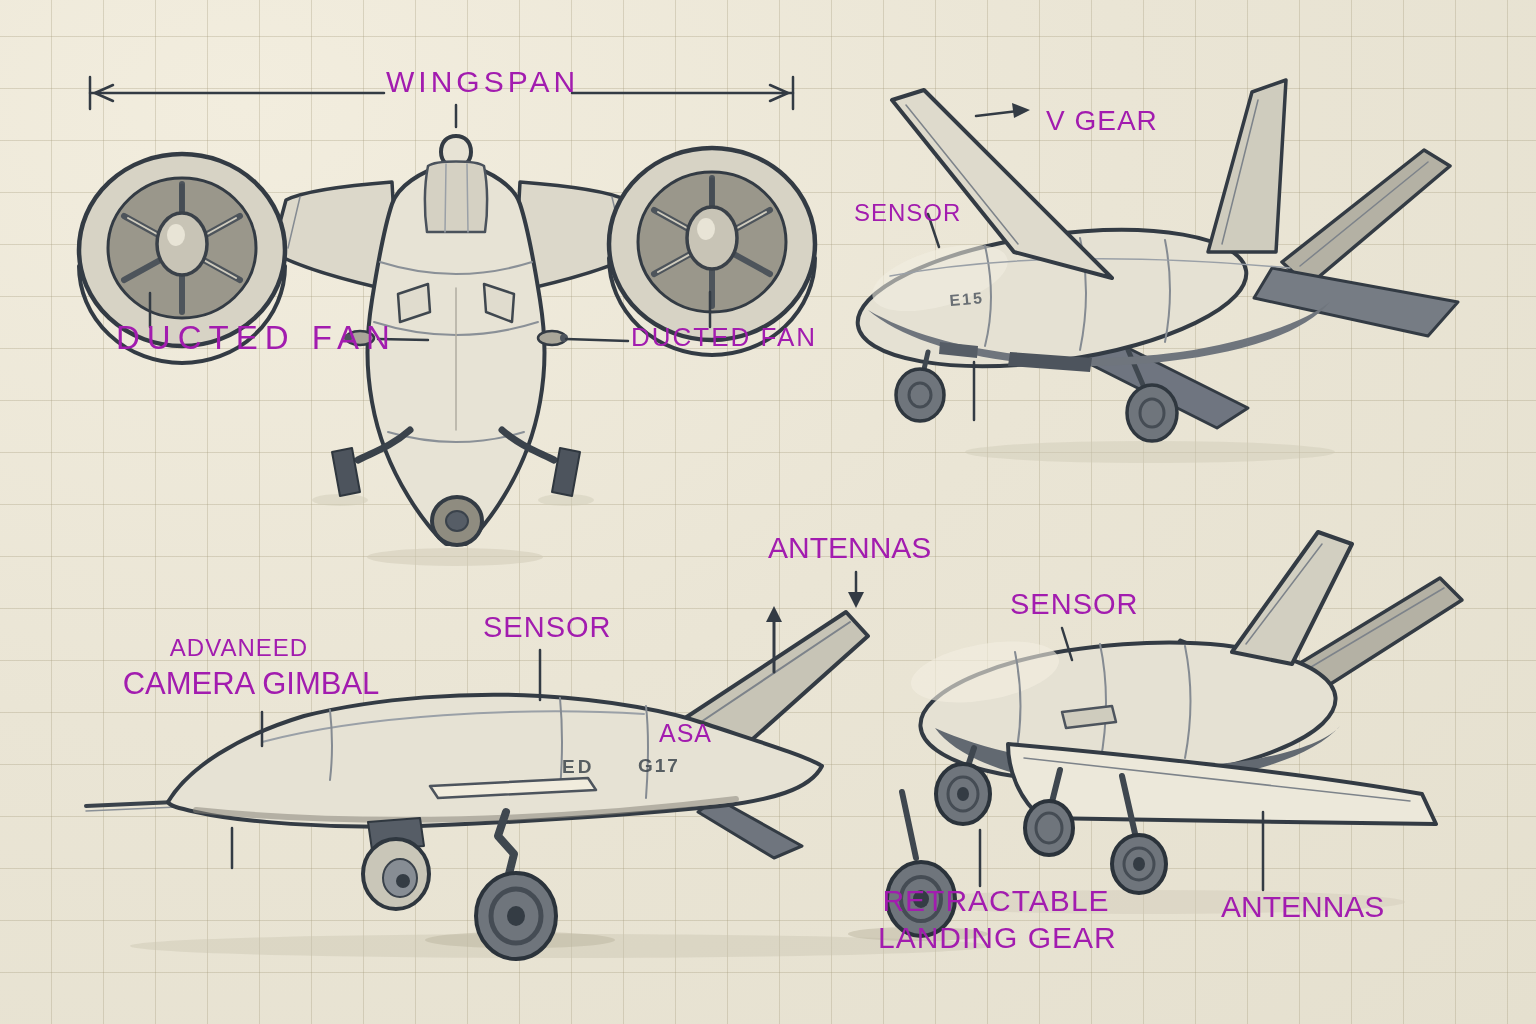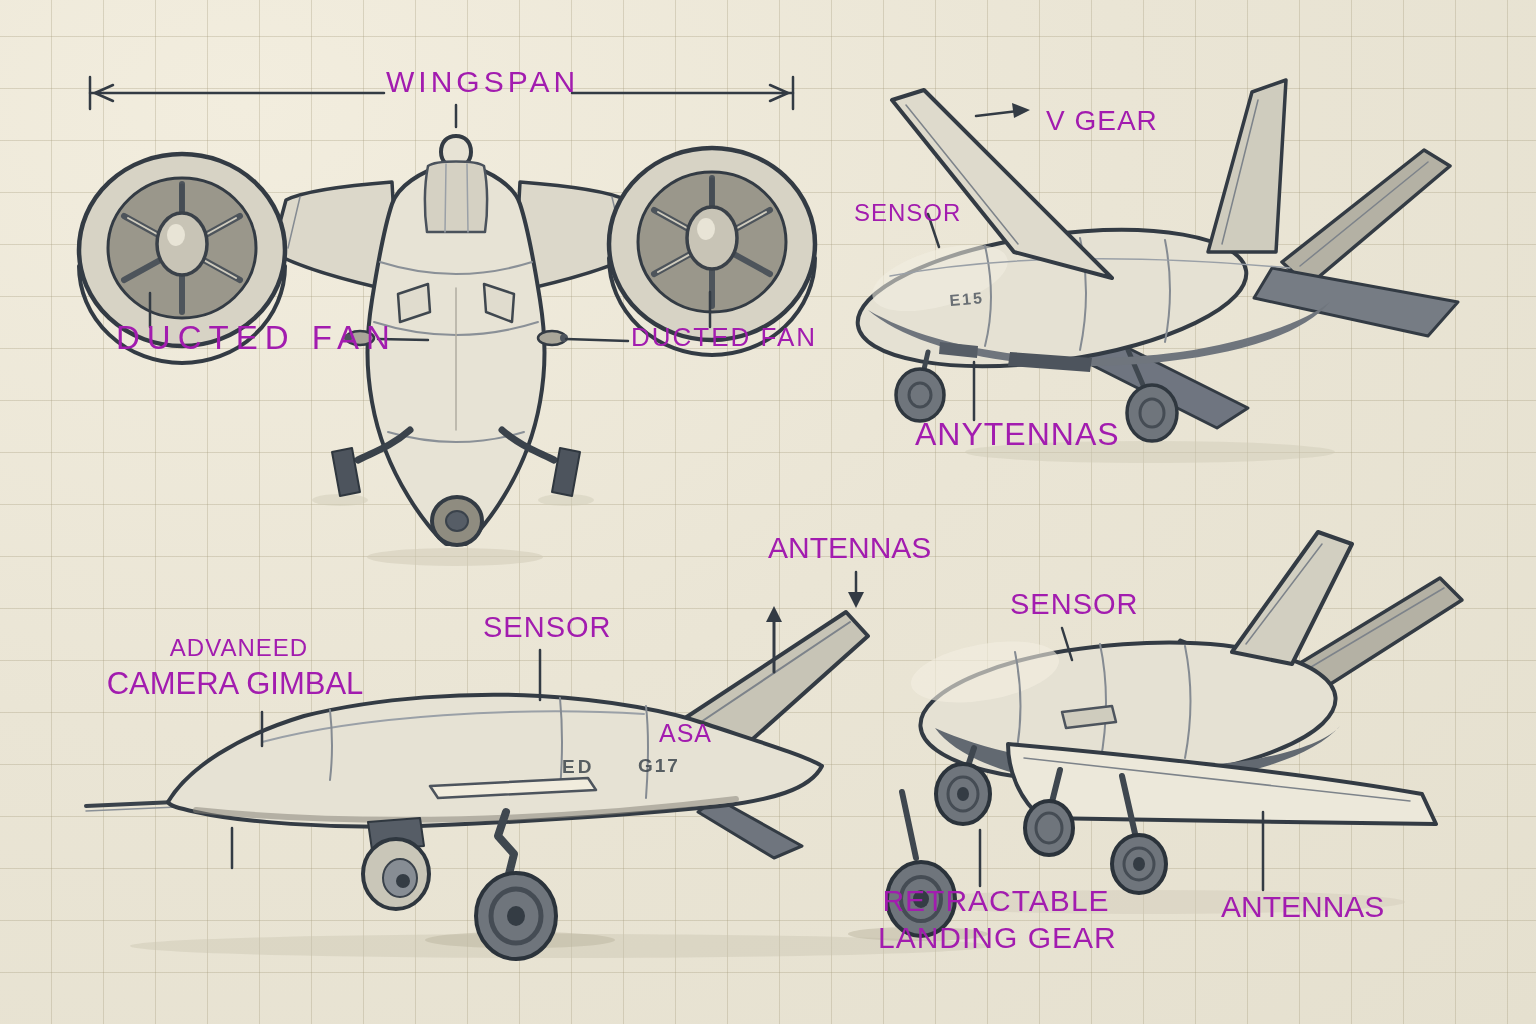--- a/index.html
+++ b/index.html
@@ -263,24 +263,23 @@
   <div class="lbl ctr" style="left:386px;top:67px;width:188px;font-size:30px;letter-spacing:4px;">WINGSPAN</div>
 
   <div class="lbl" style="left:116px;top:321px;font-size:33px;letter-spacing:7px;">DUCTED FAN</div>
 
   <div class="lbl" style="left:631px;top:324px;font-size:26px;letter-spacing:2px;">DUCTED FAN</div>
 
   <div class="lbl" style="left:1046px;top:107px;font-size:28px;letter-spacing:1px;">V GEAR</div>
 
   <div class="lbl" style="left:854px;top:201px;font-size:24px;letter-spacing:1px;">SENSOR</div>
 
-  <div class="lbl" style="left:915px;top:418px;font-size:32px;letter-spacing:1px;">ANYTENNAS</div>
 
   <div class="lbl ctr" style="left:106px;top:636px;width:266px;font-size:24px;letter-spacing:1px;">ADVANEED</div>
-  <div class="lbl ctr" style="left:102px;top:668px;width:266px;font-size:31px;letter-spacing:0px;">CAMERA GIMBAL</div>
+  <div class="lbl ctr" style="left:118px;top:668px;width:266px;font-size:31px;letter-spacing:0px;">CAMERA GIMBAL</div>
 
   <div class="lbl" style="left:483px;top:613px;font-size:29px;letter-spacing:1px;">SENSOR</div>
 
   <div class="lbl" style="left:768px;top:533px;font-size:30px;letter-spacing:0px;">ANTENNAS</div>
 
   <div class="lbl" style="left:659px;top:683px;font-size:25px;letter-spacing:1px;margin-top:38px;">ASA</div>
 
   <div class="lbl" style="left:1010px;top:590px;font-size:29px;letter-spacing:1px;">SENSOR</div>
 
   <div class="lbl ctr" style="left:878px;top:923px;width:236px;font-size:30px;letter-spacing:1px;">LANDING GEAR</div>

